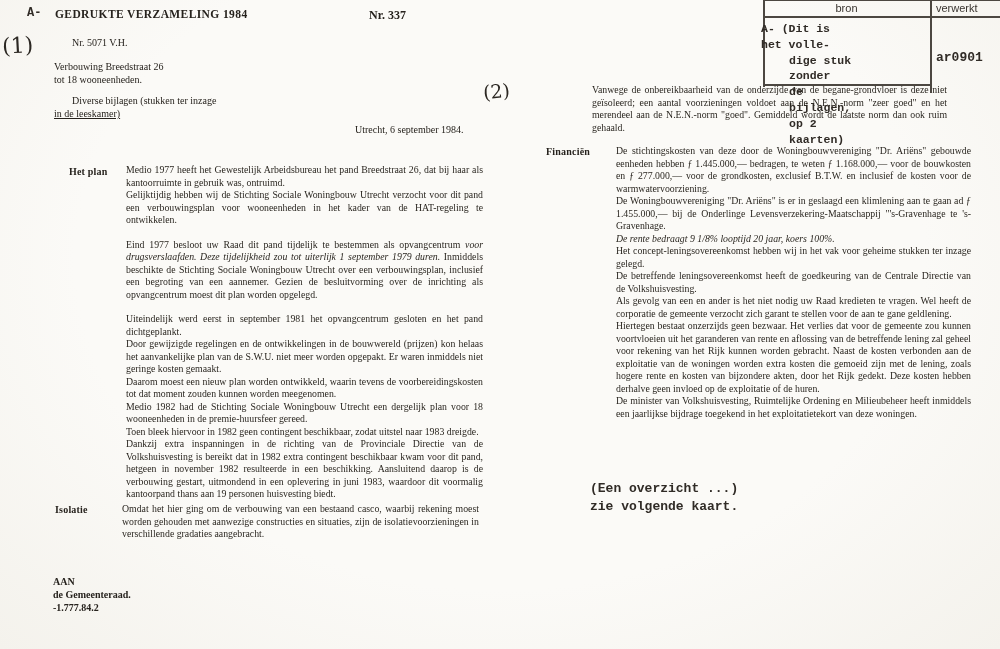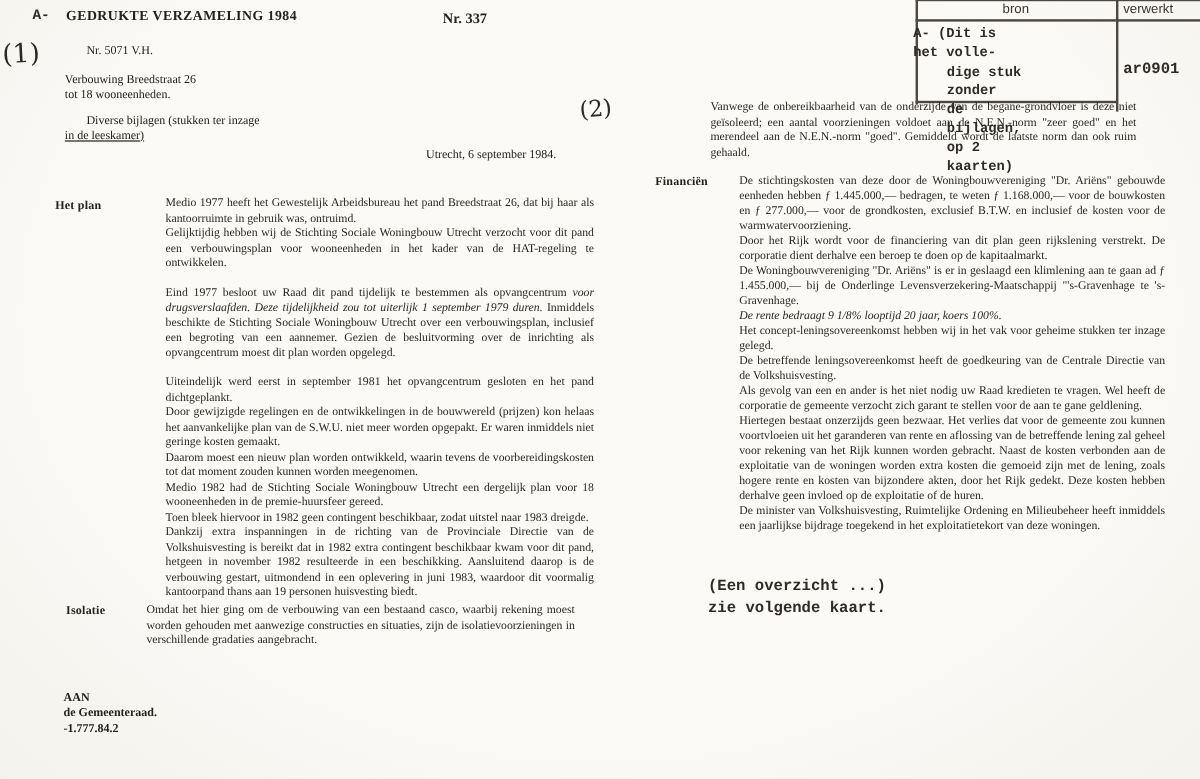--- a/index.html
+++ b/index.html
@@ -71,23 +71,23 @@
 
     <div class="abs typed" style="left:761px;top:21px;font-size:11.5px;line-height:15.8px;">
       <div>A- (Dit is het volle-</div>
       <div style="padding-left:28px;">dige stuk zonder</div>
       <div style="padding-left:28px;">de bijlagen,</div>
       <div style="padding-left:28px;">op 2 kaarten)</div>
     </div>
     <div class="abs typed" style="left:936px;top:50px;font-size:13px;">ar0901</div>
   </div>
 
-  <div class="abs label" style="left:46px;top:166px;">Het plan</div>
+  <div class="abs label" style="left:69px;top:166px;">Het plan</div>
 
-  <div class="abs body-text" style="left:138px;top:164px;width:357px;">
+  <div class="abs body-text" style="left:126px;top:164px;width:357px;">
     <p>Medio 1977 heeft het Gewestelijk Arbeidsbureau het pand Breedstraat 26, dat bij haar als kantoorruimte in gebruik was, ontruimd.</p>
     <p>Gelijktijdig hebben wij de Stichting Sociale Woningbouw Utrecht verzocht voor dit pand een verbouwingsplan voor wooneenheden in het kader van de HAT-regeling te ontwikkelen.</p>
     <p class="gap"><span>Eind 1977 besloot uw Raad dit pand tijdelijk te bestemmen als opvangcentrum </span><span class="ital">voor drugsverslaafden. Deze tijdelijkheid zou tot uiterlijk 1 september 1979 duren.</span><span> Inmiddels beschikte de Stichting Sociale Woningbouw Utrecht over een verbouwingsplan, inclusief een begroting van een aannemer. Gezien de besluitvorming over de inrichting als opvangcentrum moest dit plan worden opgelegd.</span></p>
     <p class="gap">Uiteindelijk werd eerst in september 1981 het opvangcentrum gesloten en het pand dichtgeplankt.</p>
     <p>Door gewijzigde regelingen en de ontwikkelingen in de bouwwereld (prijzen) kon helaas het aanvankelijke plan van de S.W.U. niet meer worden opgepakt. Er waren inmiddels niet geringe kosten gemaakt.</p>
     <p>Daarom moest een nieuw plan worden ontwikkeld, waarin tevens de voorbereidingskosten tot dat moment zouden kunnen worden meegenomen.</p>
     <p>Medio 1982 had de Stichting Sociale Woningbouw Utrecht een dergelijk plan voor 18 wooneenheden in de premie-huursfeer gereed.</p>
     <p>Toen bleek hiervoor in 1982 geen contingent beschikbaar, zodat uitstel naar 1983 dreigde.</p>
     <p>Dankzij extra inspanningen in de richting van de Provinciale Directie van de Volkshuisvesting is bereikt dat in 1982 extra contingent beschikbaar kwam voor dit pand, hetgeen in november 1982 resulteerde in een beschikking. Aansluitend daarop is de verbouwing gestart, uitmondend in een oplevering in juni 1983, waardoor dit voormalig kantoorpand thans aan 19 personen huisvesting biedt.</p>
   </div>
@@ -106,21 +106,20 @@
   <div class="abs hand" style="left:483px;top:80px;font-size:19px;transform:rotate(-5deg);">(2)</div>
 
   <div class="abs body-text" style="left:592px;top:84px;width:355px;">
     <p>Vanwege de onbereikbaarheid van de onderzijde van de begane-grondvloer is deze niet geïsoleerd; een aantal voorzieningen voldoet aan de N.E.N.-norm "zeer goed" en het merendeel aan de N.E.N.-norm "goed". Gemiddeld wordt de laatste norm dan ook ruim gehaald.</p>
   </div>
 
   <div class="abs label" style="left:504px;top:146px;margin-left:42px;">Financiën</div>
 
   <div class="abs body-text" style="left:616px;top:145px;width:355px;">
     <p>De stichtingskosten van deze door de Woningbouwvereniging "Dr. Ariëns" gebouwde eenheden hebben ƒ 1.445.000,— bedragen, te weten ƒ 1.168.000,— voor de bouwkosten en ƒ 277.000,— voor de grondkosten, exclusief B.T.W. en inclusief de kosten voor de warmwatervoorziening.</p>
-    <p>Door het Rijk wordt voor de financiering van dit plan geen rijkslening verstrekt. De corporatie dient derhalve een beroep te doen op de kapitaalmarkt.</p>
     <p>De Woningbouwvereniging "Dr. Ariëns" is er in geslaagd een klimlening aan te gaan ad ƒ 1.455.000,— bij de Onderlinge Levensverzekering-Maatschappij "'s-Gravenhage te 's-Gravenhage.</p>
     <p class="ital">De rente bedraagt 9 1/8% looptijd 20 jaar, koers 100%.</p>
     <p>Het concept-leningsovereenkomst hebben wij in het vak voor geheime stukken ter inzage gelegd.</p>
     <p>De betreffende leningsovereenkomst heeft de goedkeuring van de Centrale Directie van de Volkshuisvesting.</p>
     <p>Als gevolg van een en ander is het niet nodig uw Raad kredieten te vragen. Wel heeft de corporatie de gemeente verzocht zich garant te stellen voor de aan te gane geldlening.</p>
     <p>Hiertegen bestaat onzerzijds geen bezwaar. Het verlies dat voor de gemeente zou kunnen voortvloeien uit het garanderen van rente en aflossing van de betreffende lening zal geheel voor rekening van het Rijk kunnen worden gebracht. Naast de kosten verbonden aan de exploitatie van de woningen worden extra kosten die gemoeid zijn met de lening, zoals hogere rente en kosten van bijzondere akten, door het Rijk gedekt. Deze kosten hebben derhalve geen invloed op de exploitatie of de huren.</p>
     <p>De minister van Volkshuisvesting, Ruimtelijke Ordening en Milieubeheer heeft inmiddels een jaarlijkse bijdrage toegekend in het exploitatietekort van deze woningen.</p>
   </div>
 
   <div class="abs typed" style="left:590px;top:480px;font-size:13px;line-height:18px;">

